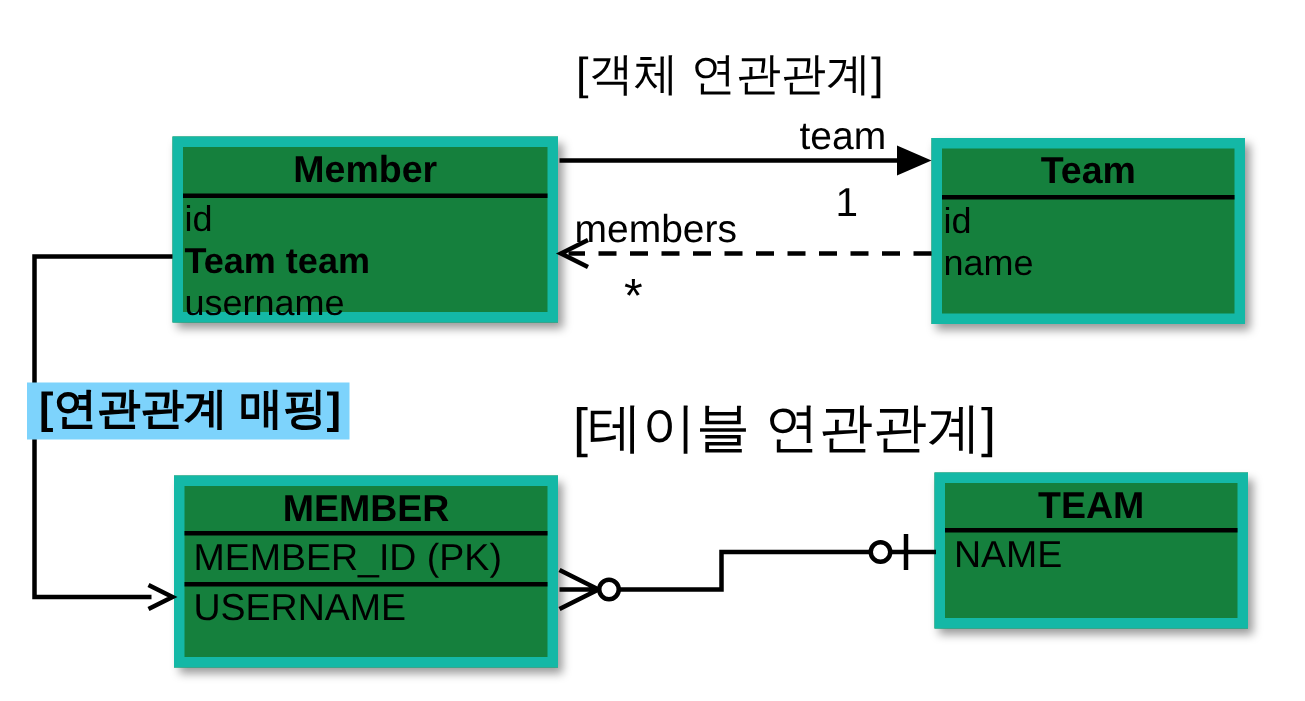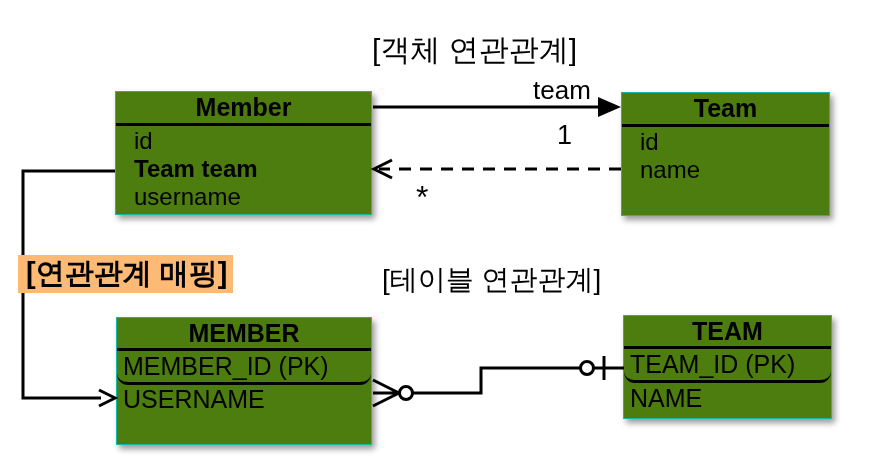--- a/index.html
+++ b/index.html
@@ -12,50 +12,49 @@
     position: relative;
     width: 870px;
     height: 467px;
     background: #ffffff;
     overflow: hidden;
   }
   
   .box {
     position: absolute;
     box-sizing: border-box;
-    background: #4d7c0f;
-    border: 1px solid #14b8a6;
+    background: #15803d;
+    border: 7px solid #14b8a6;
     box-shadow: 3px 4px 6px rgba(0,0,0,0.40);
   }
   .box .title {
     box-sizing: border-box;
     border-bottom: 3px solid #000000;
     font-weight: bold;
     text-align: center;
     white-space: nowrap;
     overflow: hidden;
   }
   .class-box .title { height: 34px; line-height: 31px; font-size: 25px; }
   .class-box .fields {
-    padding: 1px 4px 0 18px;
+    padding: 1px 4px 0 1px;
     font-size: 24px;
     line-height: 28px;
     white-space: nowrap;
   }
   .table-box .title { height: 33px; line-height: 30px; font-size: 25px; }
   .table-box .trow {
     box-sizing: border-box;
     height: 34px;
     line-height: 31px;
     border-bottom: 3px solid #000000;
     padding: 0 4px 16px 6px;
     font-size: 25px;
     white-space: nowrap;
     overflow: hidden;
-    border-radius: 11px;
   }
   .table-box .compartment {
     padding: 1px 4px 0 6px;
     font-size: 25px;
     line-height: 27px;
     white-space: nowrap;
   }
   .table-box .trow.last { border-bottom: none; }
   .bold { font-weight: bold; }
 
@@ -73,28 +72,28 @@
     pointer-events: none;
   }
 
   
   .lbl {
     position: absolute;
     white-space: nowrap;
     z-index: 10;
     line-height: 1.1;
   }
-  #lbl-object-relation { left: 372px; top:  33px; font-size: 30px; }
+  #lbl-object-relation { left: 384px; top:  33px; font-size: 30px; }
   #lbl-team            { left: 533px; top:  76px; font-size: 26px; }
   #lbl-one             { left: 557px; top: 121px; font-size: 27px; }
   #lbl-members         { left: 383px; top: 138px; font-size: 26px; }
   #lbl-star            { left: 416px; top: 180px; font-size: 32px; }
   #lbl-mapping         { left:  18px; top: 255px; font-size: 29px; font-weight: bold;
-                         background: #fdba74; padding: 3px 6px 3px 8px; }
-  #lbl-table-relation  { left: 382px; top: 265px; font-size: 28px; }
+                         background: #7dd3fc; padding: 3px 6px 3px 8px; }
+  #lbl-table-relation  { left: 382px; top: 265px; font-size: 36px; }
 </style>
 </head>
 <body>
 
 <div id="stage">
 
   <div id="member-class" class="box class-box">
     <div class="title">Member</div>
     <div class="fields">
       <div>id</div>
@@ -114,21 +113,20 @@
   <div id="member-table" class="box table-box">
     <div class="title">MEMBER</div>
     <div class="trow">MEMBER_ID (PK)</div>
     <div class="compartment">
       <div>USERNAME</div>
     </div>
   </div>
 
   <div id="team-table" class="box table-box">
     <div class="title">TEAM</div>
-    <div class="trow">TEAM_ID (PK)</div>
     <div class="trow last">NAME</div>
   </div>
 
   <svg id="wires" viewBox="0 0 870 467" xmlns="http://www.w3.org/2000/svg" stroke="#000000" stroke-width="3" fill="none">
 
     <g>
       <line x1="373" y1="107" x2="601" y2="107"></line>
       <polygon points="621,107 598,97 598,117" fill="#000000" stroke="none"></polygon>
     </g>
 
@@ -148,17 +146,18 @@
       <path d="M412.5,393 L481,393 L481,368 L580.5,368"></path>
       <circle cx="587" cy="368" r="6.5" fill="#ffffff"></circle>
       <line x1="593.5" y1="368" x2="624" y2="368"></line>
       <line x1="604" y1="356" x2="604" y2="380"></line>
     </g>
   </svg>
 
   <div id="lbl-object-relation" class="lbl">[객체 연관관계]</div>
   <div id="lbl-team" class="lbl">team</div>
   <div id="lbl-one" class="lbl">1</div>
+  <div id="lbl-members" class="lbl">members</div>
   <div id="lbl-star" class="lbl">*</div>
   <div id="lbl-mapping" class="lbl">[연관관계 매핑]</div>
   <div id="lbl-table-relation" class="lbl">[테이블 연관관계]</div>
 
 </div>
 
 </body></html>

